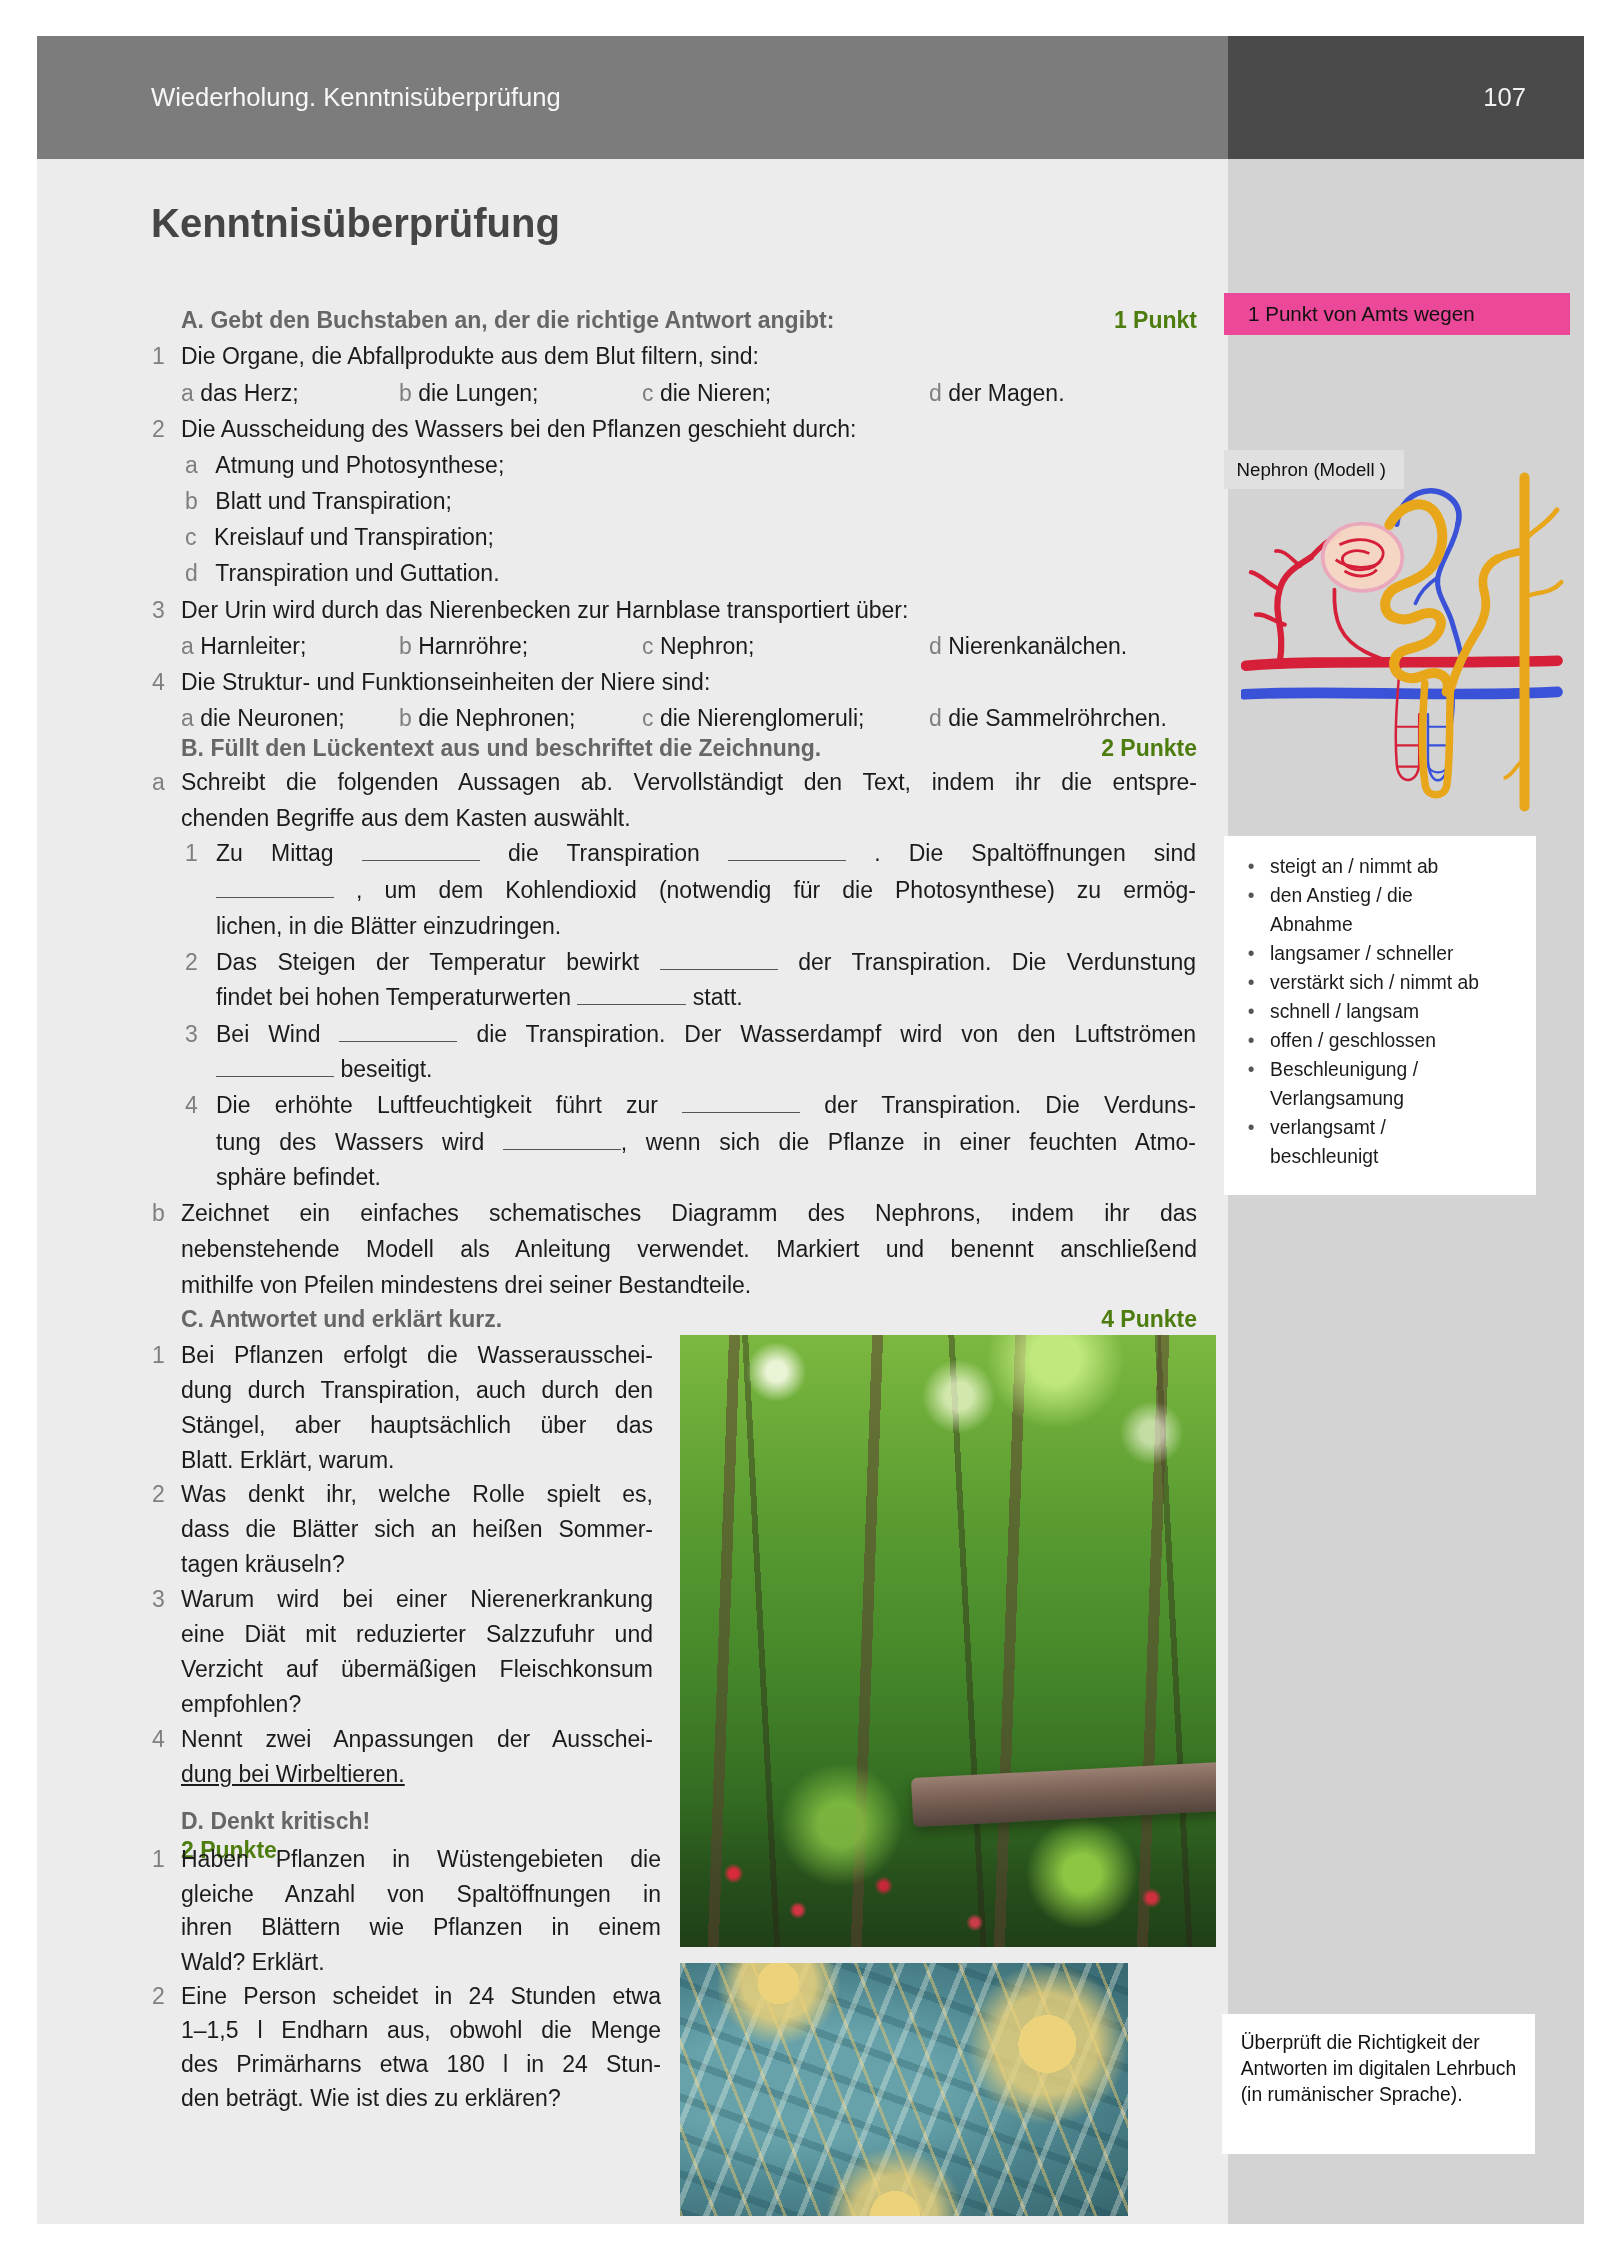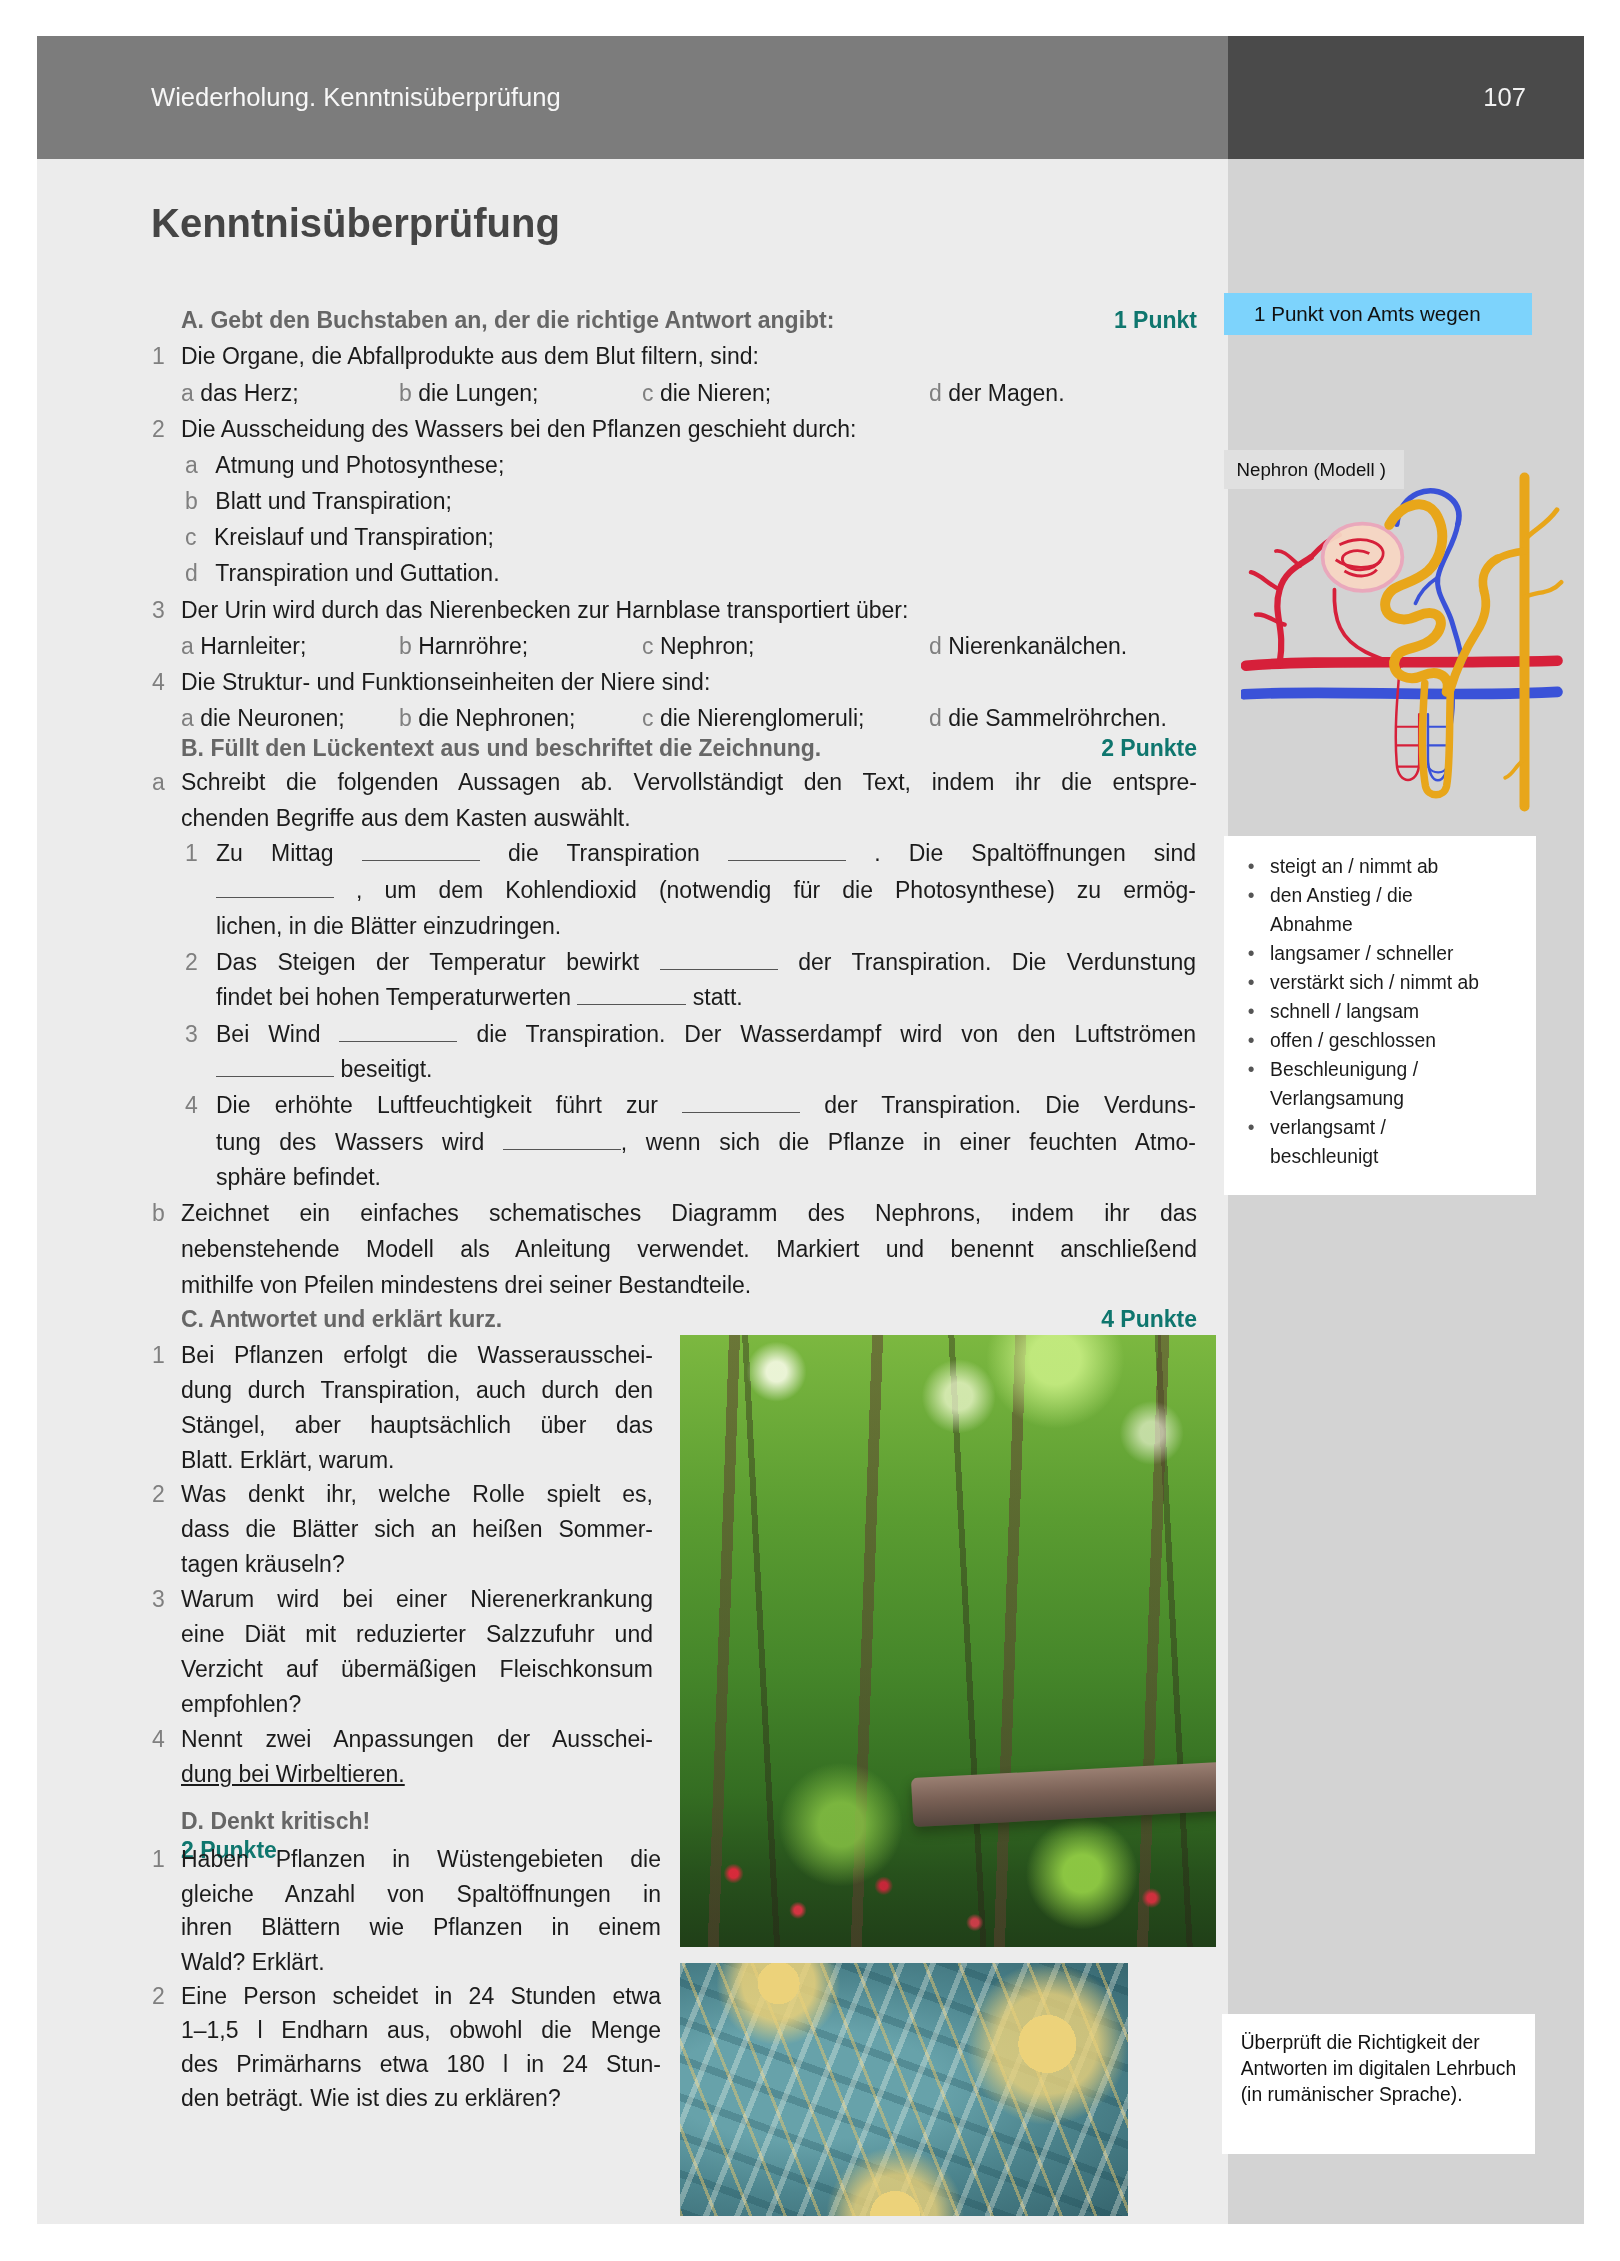--- a/index.html
+++ b/index.html
@@ -10,21 +10,21 @@
   .header-bar{left:37px;top:36px;width:1191px;height:123px;background:#7c7c7c;}
   .pagenum-block{left:1228px;top:36px;width:356px;height:123px;background:#4a4a4a;}
   .main-bg{left:37px;top:159px;width:1191px;height:2065px;background:#ececec;}
   .sidebar-bg{left:1228px;top:159px;width:356px;height:2065px;background:#d3d3d3;}
   
   .t{position:absolute;font-size:23px;line-height:29px;white-space:nowrap;}
   .fill{white-space:normal;text-align:justify;text-align-last:justify;}
   .num{color:#7f7f7f;}
   .letter{color:#7f7f7f;}
   .heading{font-weight:bold;color:#666666;}
-  .points{font-weight:bold;color:#0f766e;}
+  .points{font-weight:bold;color:#4d7c0f;}
   .hrow{display:flex;justify-content:space-between;align-items:baseline;}
   .blank{display:inline-block;width:118px;height:18.7px;border-bottom:1.9px solid #555;vertical-align:baseline;}
   .blank.small{width:109px;}
   
   .header-title{left:151px;top:36px;height:123px;display:flex;align-items:center;
                 font-size:25.6px;color:#f7f7f7;}
   .page-number{left:1228px;top:36px;width:356px;height:123px;display:flex;align-items:center;
                justify-content:flex-end;padding-right:58px;box-sizing:border-box;font-size:25.6px;color:#f2f2f2;}
   .doc-title{left:151px;top:201px;font-size:40px;font-weight:bold;color:#454545;}
   
@@ -50,22 +50,22 @@
   .cactus{left:680px;top:1963px;width:448px;height:253px;overflow:hidden;
     background:
       radial-gradient(circle at 22% 8%, #ecd27a 0 21px, rgba(236,210,122,.85) 21px 36px, rgba(236,210,122,0) 62px),
       radial-gradient(circle at 82% 32%, #ecd27a 0 29px, rgba(236,210,122,.8) 29px 50px, rgba(236,210,122,0) 81px),
       radial-gradient(circle at 48% 100%, #ecd27a 0 25px, rgba(236,210,122,.8) 25px 41px, rgba(236,210,122,0) 69px),
       repeating-linear-gradient(112deg, rgba(255,255,240,.30) 0 5.6px, rgba(255,255,240,0) 5.6px 29px),
       repeating-linear-gradient(68deg, rgba(226,196,110,.5) 0 3.1px, rgba(226,196,110,0) 3.1px 32px),
       repeating-linear-gradient(20deg, rgba(15,60,70,.22) 0 7.5px, rgba(15,60,70,0) 7.5px 36px),
       radial-gradient(ellipse at 28% 48%, #67a2aa 0 30%, #4d858e 58%, #35646d 100%);}
   
-  .punkt-box{left:1224px;top:293px;width:308px;height:42px;background:#7dd3fc;
-             display:flex;align-items:center;padding-left:30px;box-sizing:border-box;
+  .punkt-box{left:1224px;top:293px;width:346px;height:42px;background:#ec4899;
+             display:flex;align-items:center;padding-left:24px;box-sizing:border-box;
              font-size:20.6px;color:#111;}
   .nephron-label{left:1224px;top:450px;width:180px;height:39px;background:#e0e0e0;
                  display:flex;align-items:center;padding-left:12.5px;box-sizing:border-box;
                  font-size:18.7px;color:#111;}
   .nephron-fig{left:1241px;top:465px;width:324px;height:349px;}
   .wordbank{left:1224px;top:836px;width:312px;height:359px;background:#ffffff;box-sizing:border-box;
             padding:16px 12.5px 0 18.7px;}
   .wordbank ul{margin:0;padding:0;list-style:none;}
   .wordbank li{position:relative;padding-left:27.4px;font-size:19.3px;line-height:29px;color:#1b1b1b;}
   .wordbank li::before{content:"•";position:absolute;left:5px;color:#555;}

